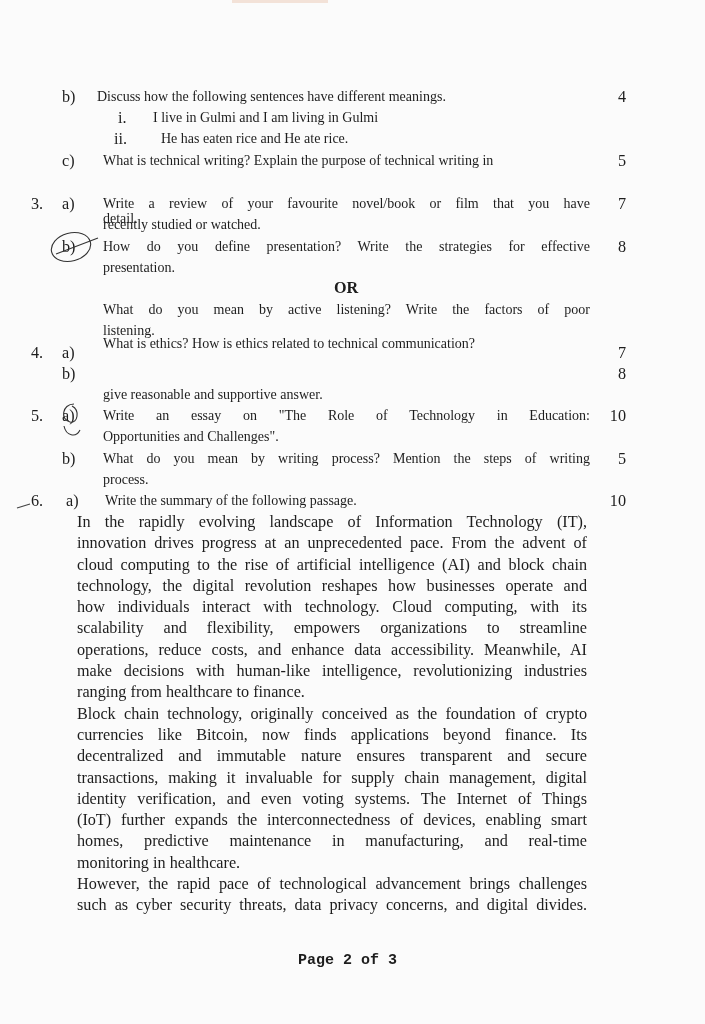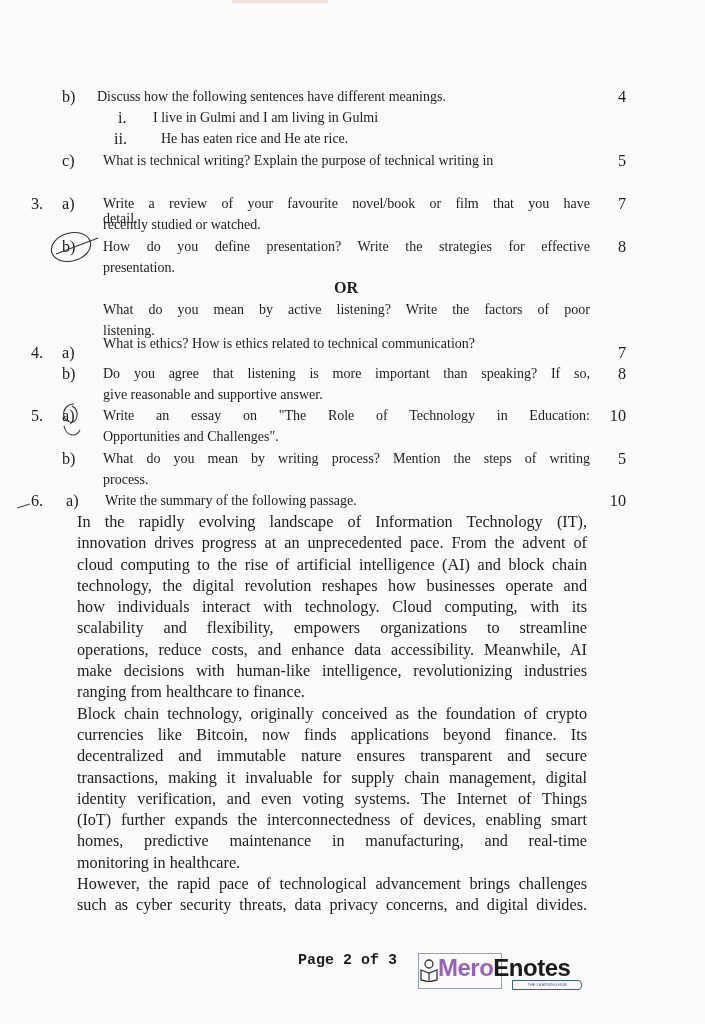--- a/index.html
+++ b/index.html
@@ -66,21 +66,20 @@
 
   <div class="text just" style="left:103px; top:300px; width:487px;">What do you mean by active listening? Write the factors of poor</div>
   <div class="text" style="left:103px; top:321px;">listening.</div>
 
   <div class="qnum" style="left:31px; top:343px;">4.</div>
   <div class="sub" style="left:62px; top:343px;">a)</div>
   <div class="text" style="left:103px; top:334px;">What is ethics? How is ethics related to technical communication?</div>
   <div class="marks" style="left:596px; top:343px;">7</div>
 
   <div class="sub" style="left:62px; top:364px;">b)</div>
-  <div class="text just" style="left:103px; top:364px; width:487px;">Do you agree that listening is more important than speaking? If so,</div>
   <div class="marks" style="left:596px; top:364px;">8</div>
   <div class="text" style="left:103px; top:385px;">give reasonable and supportive answer.</div>
 
   <div class="qnum" style="left:31px; top:406px;">5.</div>
   <div class="sub" style="left:62px; top:406px;">a)</div>
   <svg class="ann" style="left:56px; top:398px;" width="30" height="46">
     <path d="M18 6 C6 6 4 22 14 24 C22 26 24 12 16 8" fill="none" stroke="#333" stroke-width="1.1"></path>
     <path d="M8 28 C10 38 20 40 24 32" fill="none" stroke="#333" stroke-width="1.1"></path>
   </svg>
   <div class="text just" style="left:103px; top:406px; width:487px;">Write an essay on "The Role of Technology in Education:</div>
@@ -117,25 +116,13 @@
     <span class="pl">identity verification, and even voting systems. The Internet of Things</span>
     <span class="pl">(IoT) further expands the interconnectedness of devices, enabling smart</span>
     <span class="pl">homes, predictive maintenance in manufacturing, and real-time</span>
     <span class="pl last">monitoring in healthcare.</span>
     <span class="pl">However, the rapid pace of technological advancement brings challenges</span>
     <span class="pl">such as cyber security threats, data privacy concerns, and digital divides.</span>
   </div>
 
   <div class="footer">Page 2 of 3</div>
 
-  <div class="logo">
-    <div class="logo-box"></div>
-    <svg class="logo-icon" width="18" height="24">
-      <circle cx="9" cy="6" r="4" fill="none" stroke="#333" stroke-width="1.3"></circle>
-      <path d="M1 12 L9 15 L17 12 L17 22 L9 24 L1 22 Z" fill="none" stroke="#333" stroke-width="1.3"></path>
-      <line x1="9" y1="15" x2="9" y2="24" stroke="#333" stroke-width="1.2"></line>
-    </svg>
-    <div class="logo-text">
-      <span class="logo-mero">Mero</span><span class="logo-enotes">Enotes</span>
-    </div>
-    <div class="logo-tag">THE LEARNING HUB</div>
-  </div>
 </div>
 
 </body></html>

